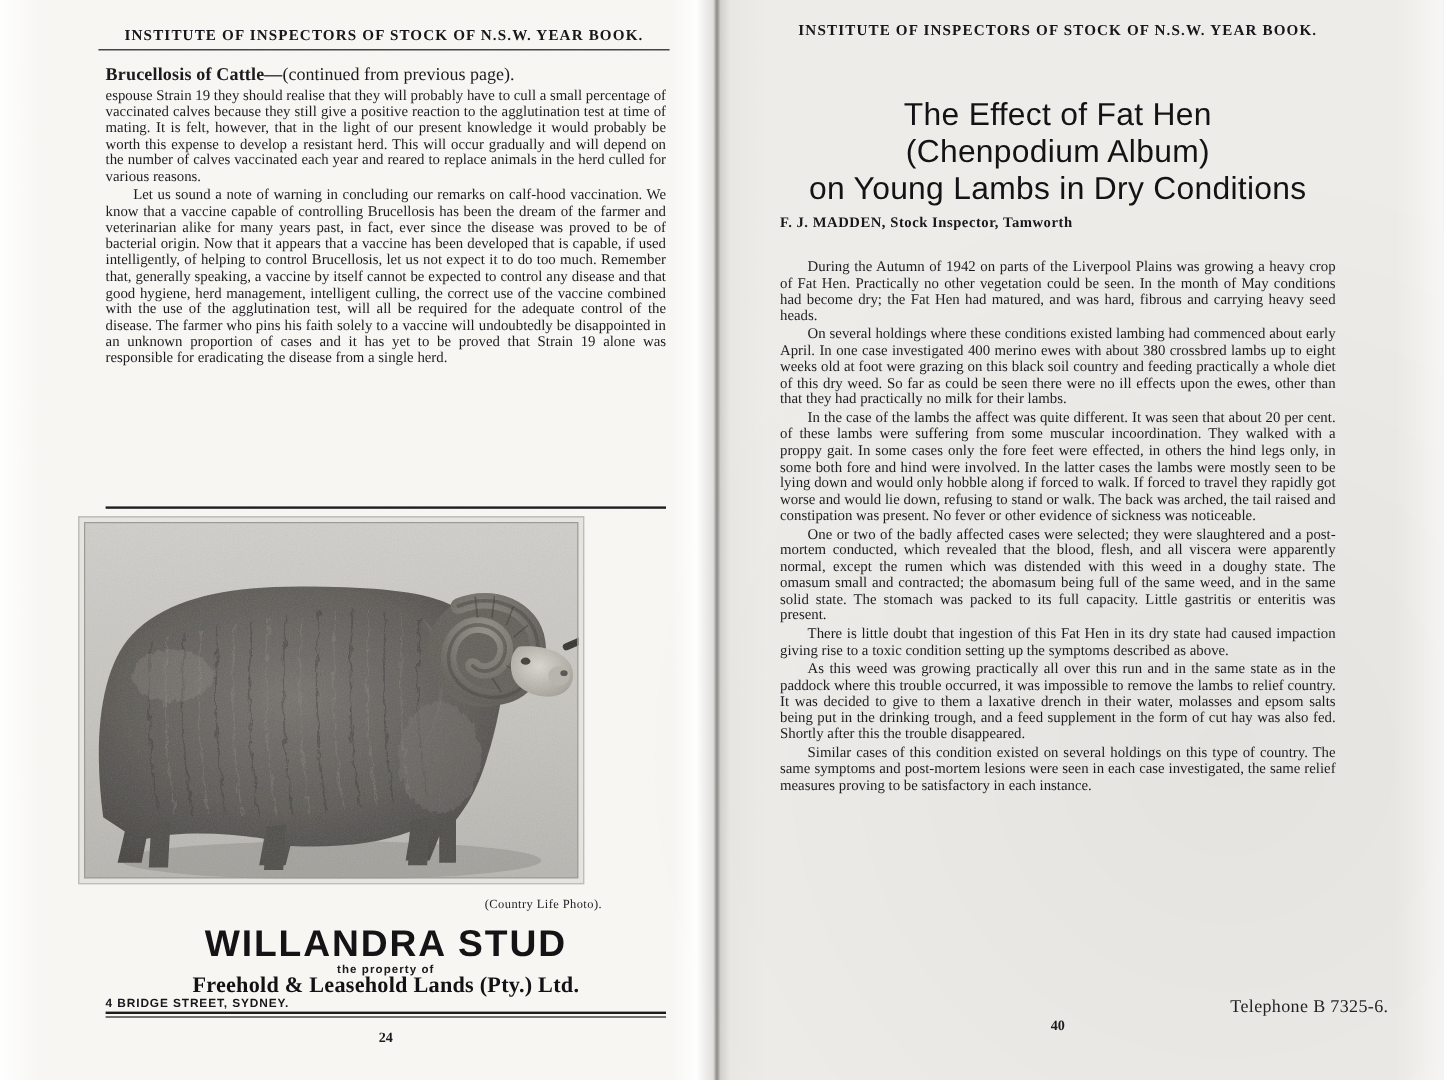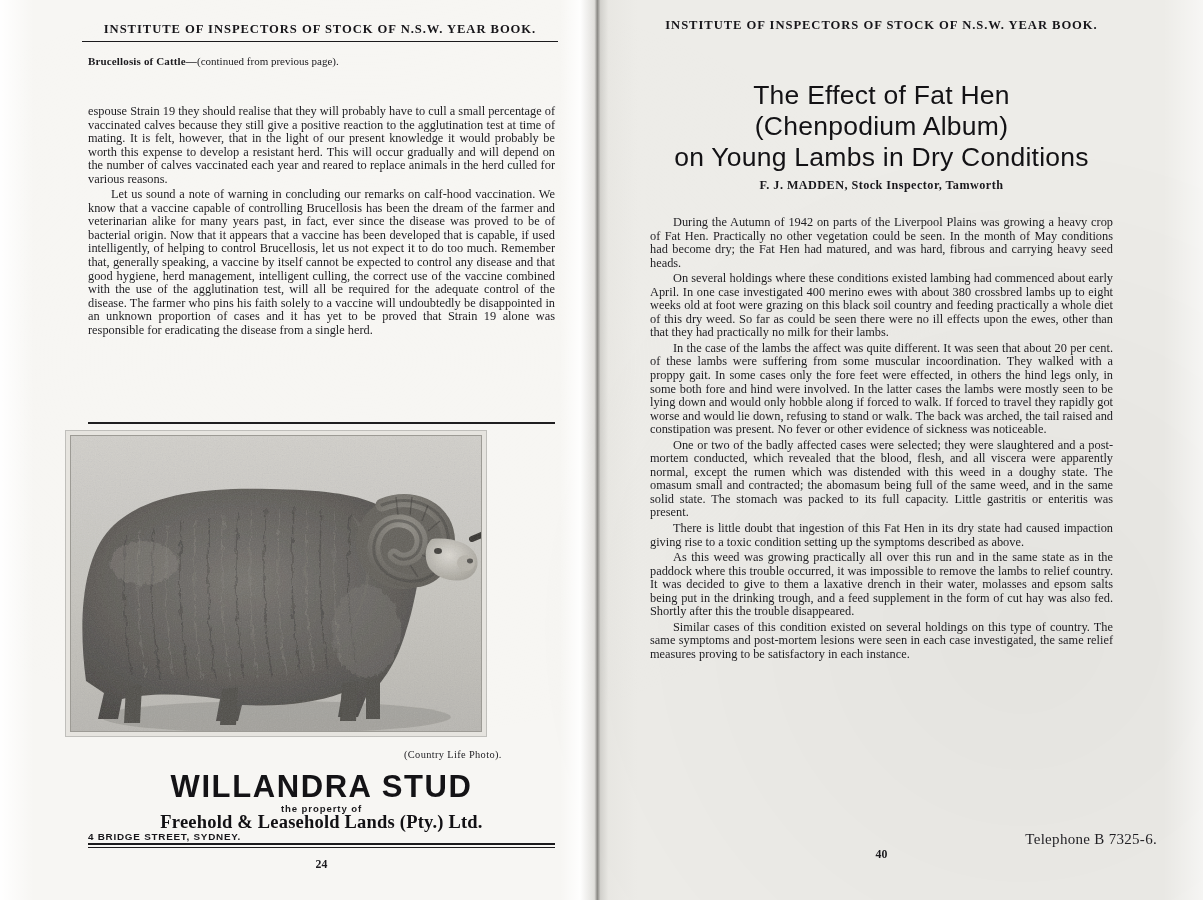--- a/index.html
+++ b/index.html
@@ -66,27 +66,27 @@
   .body-col{
     font-family:"Liberation Serif", serif;
     font-size:12.35px;
     line-height:13.55px;
     color:#1d1c20;
     text-align:justify;
     text-justify:inter-word;
     hyphens:none;
   }
   .body-col p{margin:0 0 2px 0;text-indent:23px;}
-  .body-col p.noindent{text-indent:0;margin-top:32px;}
+  .body-col p.noindent{text-indent:0;}
 
   
   .L-head{position:absolute;left:82px;top:22px;width:476px;}
   .L-subhead{
     position:absolute;left:88px;top:55px;width:470px;
-    font-family:"Liberation Serif", serif;font-size:11px;color:#1b1a1e;
+    font-family:"Liberation Serif", serif;font-size:15px;color:#1b1a1e;
   }
   .L-subhead b{font-weight:bold;letter-spacing:.15px;}
   .L-body{position:absolute;left:88px;top:73px;width:467px;}
 
   .L-rule-a{position:absolute;left:88px;top:414px;width:467px;border:0;border-top:2.1px solid #1f1e20;}
 
   .photo-wrap{
     position:absolute;left:66px;top:431px;width:420px;height:305px;
     background:#b9b7b2;
     box-shadow:0 0 0 1px rgba(90,88,84,.35);
@@ -148,21 +148,21 @@
     text-align:center;
     font-family:"Liberation Sans", sans-serif;
     font-weight:300;
     font-size:26.5px;
     line-height:31px;
     letter-spacing:.25px;
     color:#131215;
   }
   .art-byline{
     position:absolute;left:650px;top:178px;width:463px;
-    text-align:center;
+    text-align:left;
     font-family:"Liberation Serif", serif;
     font-weight:bold;font-size:12.2px;letter-spacing:.45px;color:#18171b;
   }
   .R-body{position:absolute;left:650px;top:216px;width:463px;}
   .R-folio{
     position:absolute;left:650px;top:847px;width:463px;text-align:center;
     font-family:"Liberation Serif", serif;font-weight:bold;font-size:11.8px;color:#1b1a1e;
   }
 </style>
 </head>

